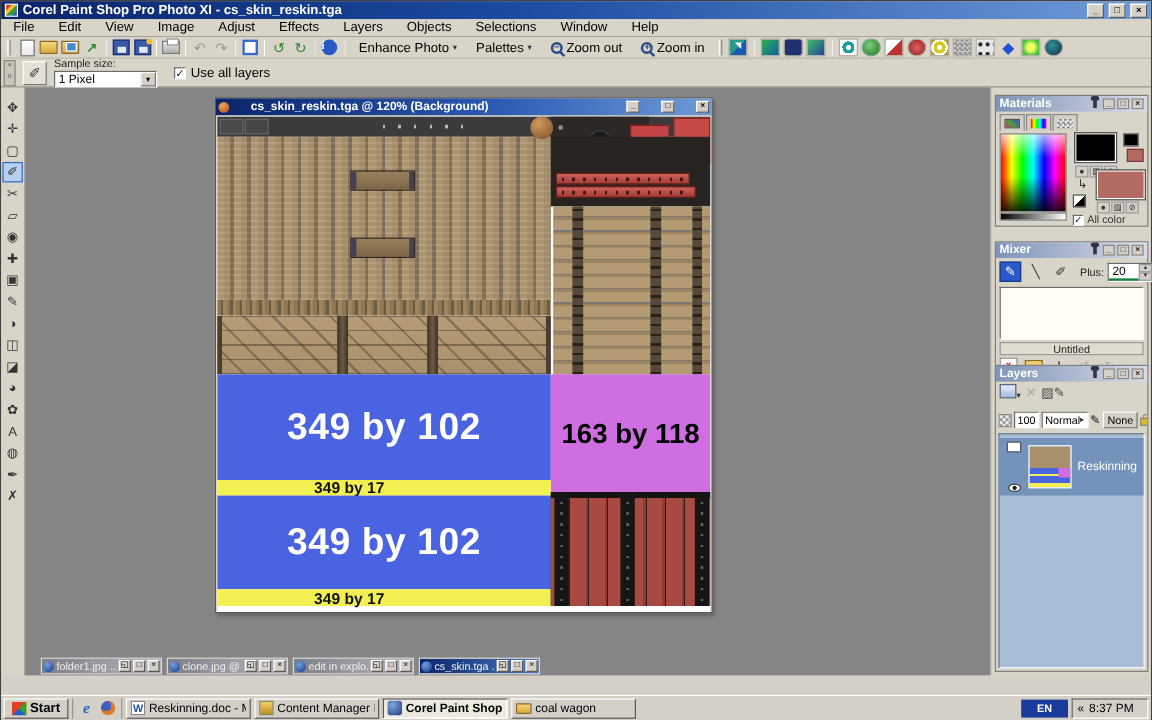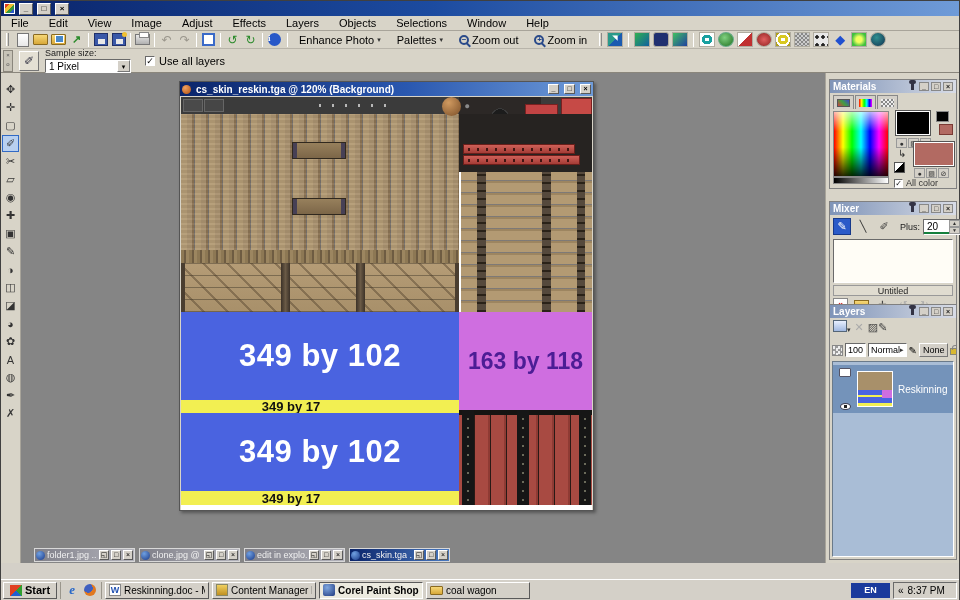--- a/index.html
+++ b/index.html
@@ -68,21 +68,21 @@
   .chk{width:10px;height:10px;background:#fff;border:1px solid;border-color:#6a6a6a #fff #fff #6a6a6a;font-size:9px;line-height:9px;text-align:center;color:#111}
   .chk.checked::after{content:"✓"}
   
   .toolpal{position:absolute;left:0;top:72px;width:20px;height:490px;background:#d8d4c8;border-right:1px solid #a8a49a;padding-top:8px}
   .tool{width:17px;height:17px;margin:0 auto 1px;display:flex;align-items:center;justify-content:center;font-size:11px;color:#333;border:1px solid transparent}
   .tool.sel{background:#b8d0f0;border-color:#316ac5}
   .workspace{position:absolute;left:20px;top:72px;width:804px;height:490px;background:#858585;overflow:hidden}
   .dock{position:absolute;left:824px;top:72px;width:134px;height:490px;background:#d8d4c8;border-left:1px solid #a8a49a}
   
   .docwin{position:absolute;left:158px;top:8px;width:415px;height:430px;background:#d8d4c8;border:1px solid #555;box-shadow:2px 2px 3px rgba(0,0,0,.35)}
-  .doc-title{height:14px;background:linear-gradient(90deg,#0a246a,#2a58b0 55%,#6f9bd8);display:flex;align-items:center;gap:5px;padding:0 2px;color:#fff;font-weight:bold;font-size:10px}
+  .doc-title{height:14px;background:linear-gradient(90deg,#0a246a,#2a58b0 55%,#6f9bd8);display:flex;align-items:center;gap:18px;padding:0 2px;color:#fff;font-weight:bold;font-size:10px}
   .docicon{width:9px;height:9px;border-radius:50%;background:radial-gradient(circle at 35% 30%,#f0a060,#b05010)}
   .doc-title .t{flex:1;white-space:nowrap;overflow:hidden}
   .mw-btn{width:11px;height:10px;background:#d4d0c8;border:1px solid;border-color:#fff #5a5a5a #5a5a5a #fff;font-size:7px;line-height:8px;text-align:center;color:#000;flex:none}
   .canvas{position:relative;margin:1px;width:411px;height:413px;background:#fff;overflow:hidden}
   .canvas>div{position:absolute}
   .c-topstrip{left:0;top:0;width:411px;height:17px;background:#3b3b3b}
   .c-sq1{left:2px;top:2px;width:20px;height:13px;background:#4a4a4a;border:1px solid #666}
   .c-sq2{left:23px;top:2px;width:20px;height:13px;background:#464646;border:1px solid #666}
   .c-dots{left:138px;top:7px;width:76px;height:3px;background:repeating-linear-gradient(90deg,#b8b8b8 0 2px,transparent 2px 13px)}
   .c-knob{left:261px;top:0;width:19px;height:19px;border-radius:50%;background:radial-gradient(circle at 35% 30%,#d09a60,#7a4e28);z-index:3}
@@ -121,21 +121,21 @@
   .c-yellow1{left:0;top:303px;width:278px;height:13px;display:flex;align-items:center;justify-content:center}
   .c-blue2{left:0;top:316px;width:278px;height:78px;display:flex;align-items:center;justify-content:center}
   .c-yellow2{left:0;top:394px;width:278px;height:14px;display:flex;align-items:center;justify-content:center}
   .c-purple{left:278px;top:215px;width:133px;height:98px;display:flex;align-items:center;justify-content:center}
   .c-wagon{left:278px;top:313px;width:133px;height:95px;border-top:5px solid #161412;
     background:repeating-linear-gradient(90deg,#a84a42 0 13px,#8f3b34 13px 15px,#2a1a16 15px 16px),#221e1c}
   .c-band{top:313px;width:12px;height:95px;background:#161616}
   .c-band::after{content:"";position:absolute;left:45%;top:4px;bottom:4px;width:2px;background:repeating-linear-gradient(0deg,#6a6a5a 0 2px,transparent 2px 9px)}
   .b1{left:281px}.b2{left:336px}.b3{left:398px}
   .t-big{font-weight:bold;font-size:31px;color:#fff;letter-spacing:.5px}
-  .t-purple{font-weight:bold;font-size:23px;color:#4c1d95}
+  .t-purple{font-weight:bold;font-size:23px;color:#000000}
   .t-small{font-weight:bold;font-size:13px;color:#111;margin-right:58px}
   
   .minwins{position:absolute;left:13px;top:475px;display:flex;gap:4px}
   .minwin{width:101px;height:14px;display:flex;align-items:center;gap:2px;padding:0 1px;
     background:linear-gradient(90deg,#7f7f88,#b4b4bc);border:1px solid #d8d8d8;color:#f0f0f0;font-size:9px}
   .minwin.active{background:linear-gradient(90deg,#0a246a,#4a7ac0)}
   .minwin .lbl{flex:1;white-space:nowrap;overflow:hidden}
   .minwin .mw-btn{width:10px;height:10px}
   
   .palette{position:absolute;left:3px;width:128px;background:#d8d4c8;border:1px solid #808080}
@@ -232,20 +232,21 @@
   .en{width:39px;height:15px;background:#1a3a9c;color:#fff;font-weight:bold;font-size:9px;display:flex;align-items:center;justify-content:center}
   .clock{width:64px;height:17px;border:1px solid;border-color:#6a6a6a #fff #fff #6a6a6a;display:flex;align-items:center;gap:4px;padding:0 4px;font-size:10px}
 </style>
 </head>
 <body>
 
 <div class="app">
 
   <div class="titlebar">
     <span class="appicon"></span>
+    <span class="t">Corel Paint Shop Pro Photo XI - cs_skin_reskin.tga</span>
     <span class="wb">_</span>
     <span class="wb">□</span>
     <span class="wb">×</span>
   </div>
 
   <div class="menubar" id="menubar">
       <span class="menu-item">File</span>
       <span class="menu-item">Edit</span>
       <span class="menu-item">View</span>
       <span class="menu-item">Image</span>

